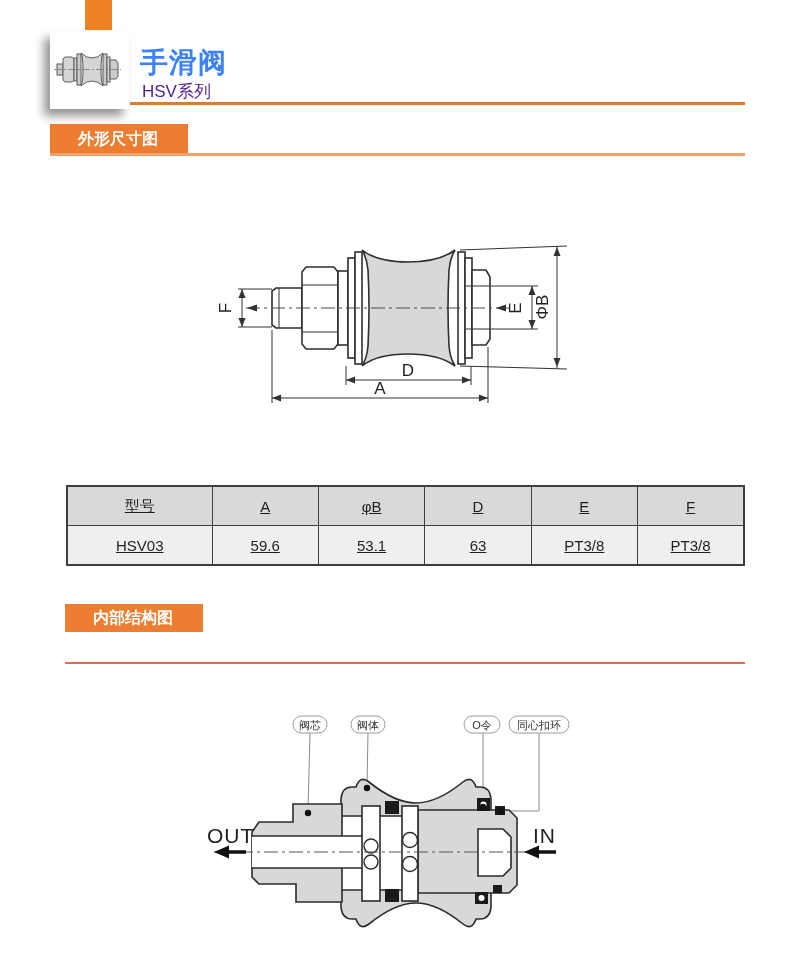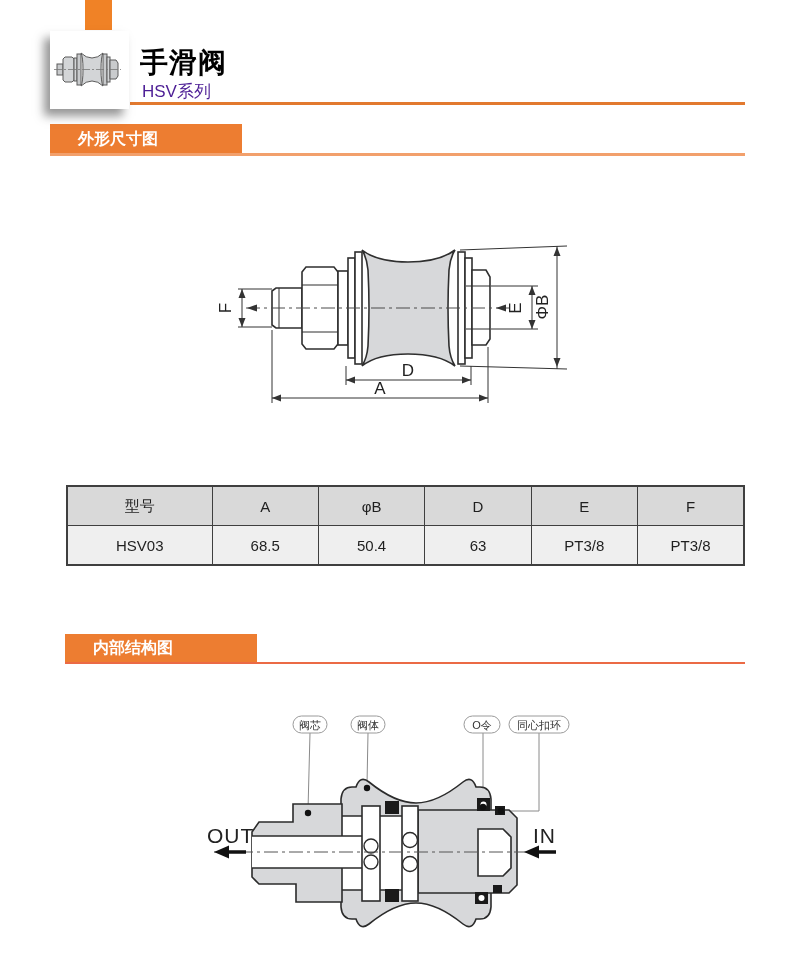--- a/index.html
+++ b/index.html
@@ -4,36 +4,36 @@
 <style>
   html,body{margin:0;padding:0;background:#fff;}
   .page{position:relative;width:800px;height:980px;background:#ffffff;
         font-family:"Liberation Sans","DejaVu Sans",sans-serif;overflow:hidden;color:#262626;}
   .abs{position:absolute;}
 
   
   .top-tab{left:85px;top:0;width:27px;height:30px;background:#F08226;}
   .product-card{left:50px;top:31px;width:79px;height:78px;background:#fff;
 and    border:1px solid #c2c2c2;box-shadow:-6px 7px 9px rgba(45,45,45,.5);z-index:3;}
-  .page-title{left:140px;top:44px;font-size:28px;font-weight:bold;color:#000000;letter-spacing:1px;}
+  .page-title{left:140px;top:44px;font-size:28px;font-weight:bold;color:#3b82f6;letter-spacing:1px;}
   .page-subtitle{left:142px;top:80px;font-size:17px;color:#4c1d95;}
   .header-divider{left:130px;top:102px;width:615px;height:3px;background:#E2792F;}
 
   
   .banner{height:29px;background:#ED7D31;color:#fff;font-size:16px;font-weight:bold;
-          line-height:29px;padding-left:28px;box-sizing:border-box;width:192px;}
+          line-height:29px;padding-left:28px;box-sizing:border-box;width:138px;}
   .banner1{left:50px;top:124px;}
   .banner1-line{left:50px;top:153px;width:695px;height:3px;background:#F2A06C;}
-  .banner2{left:65px;top:634px;height:28px;line-height:28px;}
+  .banner2{left:65px;top:604px;height:28px;line-height:28px;}
   .banner2-line{left:65px;top:662px;width:680px;height:2px;background:#EB6A45;}
 
   
   table.spec{position:absolute;left:66px;top:485px;width:679px;border-collapse:collapse;
              font-size:15px;color:#1f1f1f;table-layout:fixed;}
-  table.spec td{border:1.5px solid #3f3f3f;text-align:center;height:36px;background:#fff;}
+  table.spec td{border:1.5px solid #3f3f3f;text-align:center;height:36px;background:#fff;text-decoration:underline;}
   table.spec tr.hdr td{background:#D9D9D9;}
   table.spec tr.alt td{background:#EFEFEF;text-align:center;}
   table.spec{border:2px solid #3f3f3f;}
 
   svg text{font-family:"Liberation Sans","DejaVu Sans",sans-serif;}
 </style>
 </head>
 <body>
 
 <div class="page">
@@ -132,22 +132,22 @@
         <tr class="hdr">
       <td>型号</td>
       <td>A</td>
       <td>φB</td>
       <td>D</td>
       <td>E</td>
       <td>F</td>
     </tr>
     <tr class="alt">
       <td>HSV03</td>
-      <td>68.5</td>
-      <td>50.4</td>
+      <td>59.6</td>
+      <td>53.1</td>
       <td>63</td>
       <td>PT3/8</td>
       <td>PT3/8</td>
     </tr>
   </tbody>
     </table>
 
   <div class="abs banner banner2">内部结构图</div>
   <div class="abs banner2-line"></div>
 

